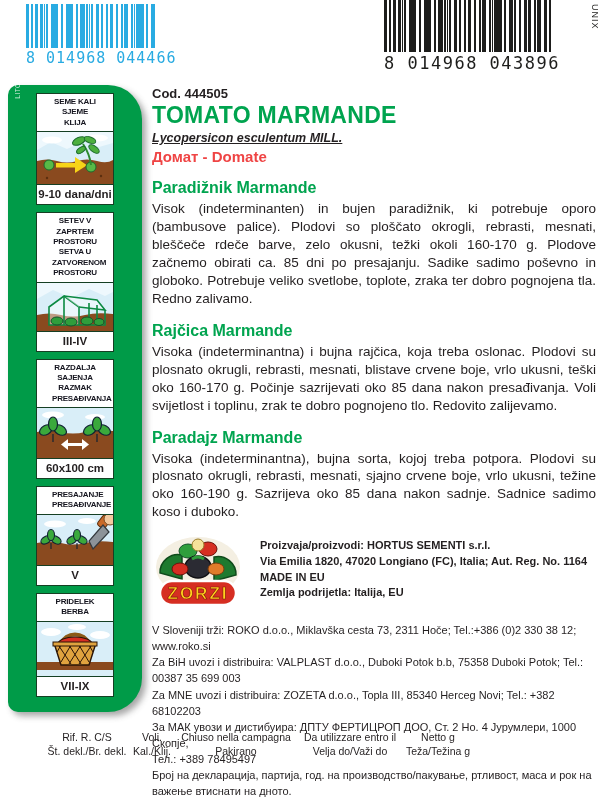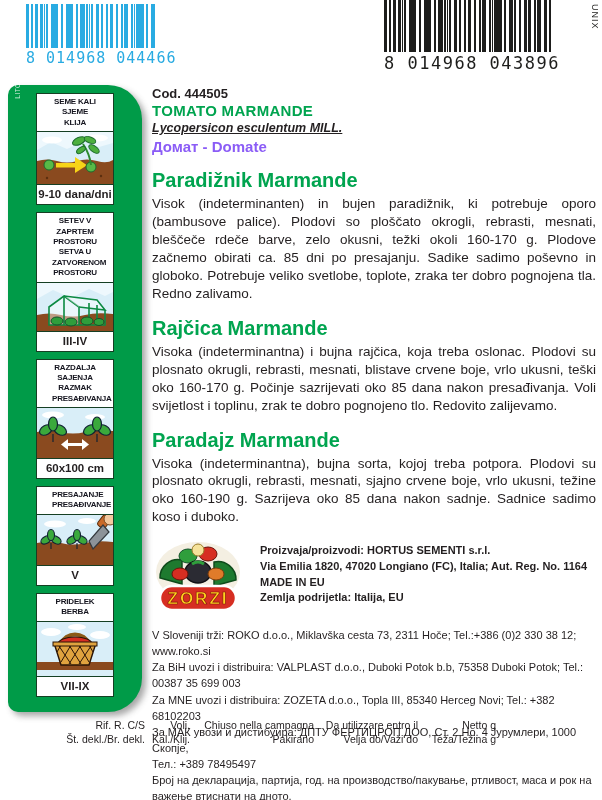--- a/index.html
+++ b/index.html
@@ -41,32 +41,32 @@
   .sb-box{width:78px;background:#fff;border:1px solid #153f23;display:flex;flex-direction:column;box-sizing:border-box;}
   .sb-title{
     font-size:8px;font-weight:bold;text-align:center;white-space:pre-line;line-height:1.3;
     padding:3px 15px;border-bottom:1px solid #153f23;letter-spacing:-0.2px;color:#14141e;
   }
   .sb-img{display:block;width:100%;border-bottom:1px solid #153f23;}
   .sb-label{font-size:11.5px;font-weight:bold;text-align:center;padding:3px 0 4px;white-space:nowrap;}
   
   .main{position:absolute;left:152px;top:86px;width:444px;}
   .code{font-size:13px;font-weight:bold;}
-  .title{font-size:15px;font-weight:bold;color:#00a44f;margin-top:1px;letter-spacing:.3px;}
+  .title{font-size:23px;font-weight:bold;color:#00a44f;margin-top:1px;letter-spacing:.3px;}
   .latin{font-size:12.5px;font-weight:bold;font-style:italic;margin-top:2px;text-decoration:underline;}
-  .names{font-size:15px;font-weight:bold;color:#8b5cf6;margin-top:3px;}
-  .sec-h{font-size:20px;font-weight:bold;color:#00a44f;margin-top:14px;}
+  .names{font-size:15px;font-weight:bold;color:#ef4444;margin-top:3px;}
+  .sec-h{font-size:16px;font-weight:bold;color:#00a44f;margin-top:14px;}
   .sec-b{font-size:13.5px;line-height:1.33;text-align:justify;margin-top:3px;}
   .prod-row{margin-top:12px;display:flex;align-items:flex-start;}
   .logo-wrap{flex:0 0 auto;margin:0 16px 0 0;}
   .prod-lines{font-size:11px;font-weight:bold;line-height:1.42;padding-top:5px;}
   .dist{margin-top:9px;font-size:11px;line-height:1.46;}
   
   .footer{position:absolute;top:718px;left:0;width:602px;height:40px;font-size:10.5px;line-height:1.35;}
-  .fc{position:absolute;top:0;text-align:right;}
+  .fc{position:absolute;top:12px;text-align:center;}
   .fc1{left:29px;width:116px;}
   .fc2{left:114px;width:76px;}
   .fc3{left:158px;width:156px;}
   .fc4{left:282px;width:136px;}
   .fc5{left:380px;width:116px;}
 </style>
 </head>
 <body>
 
 <div class="bc bc-left">

